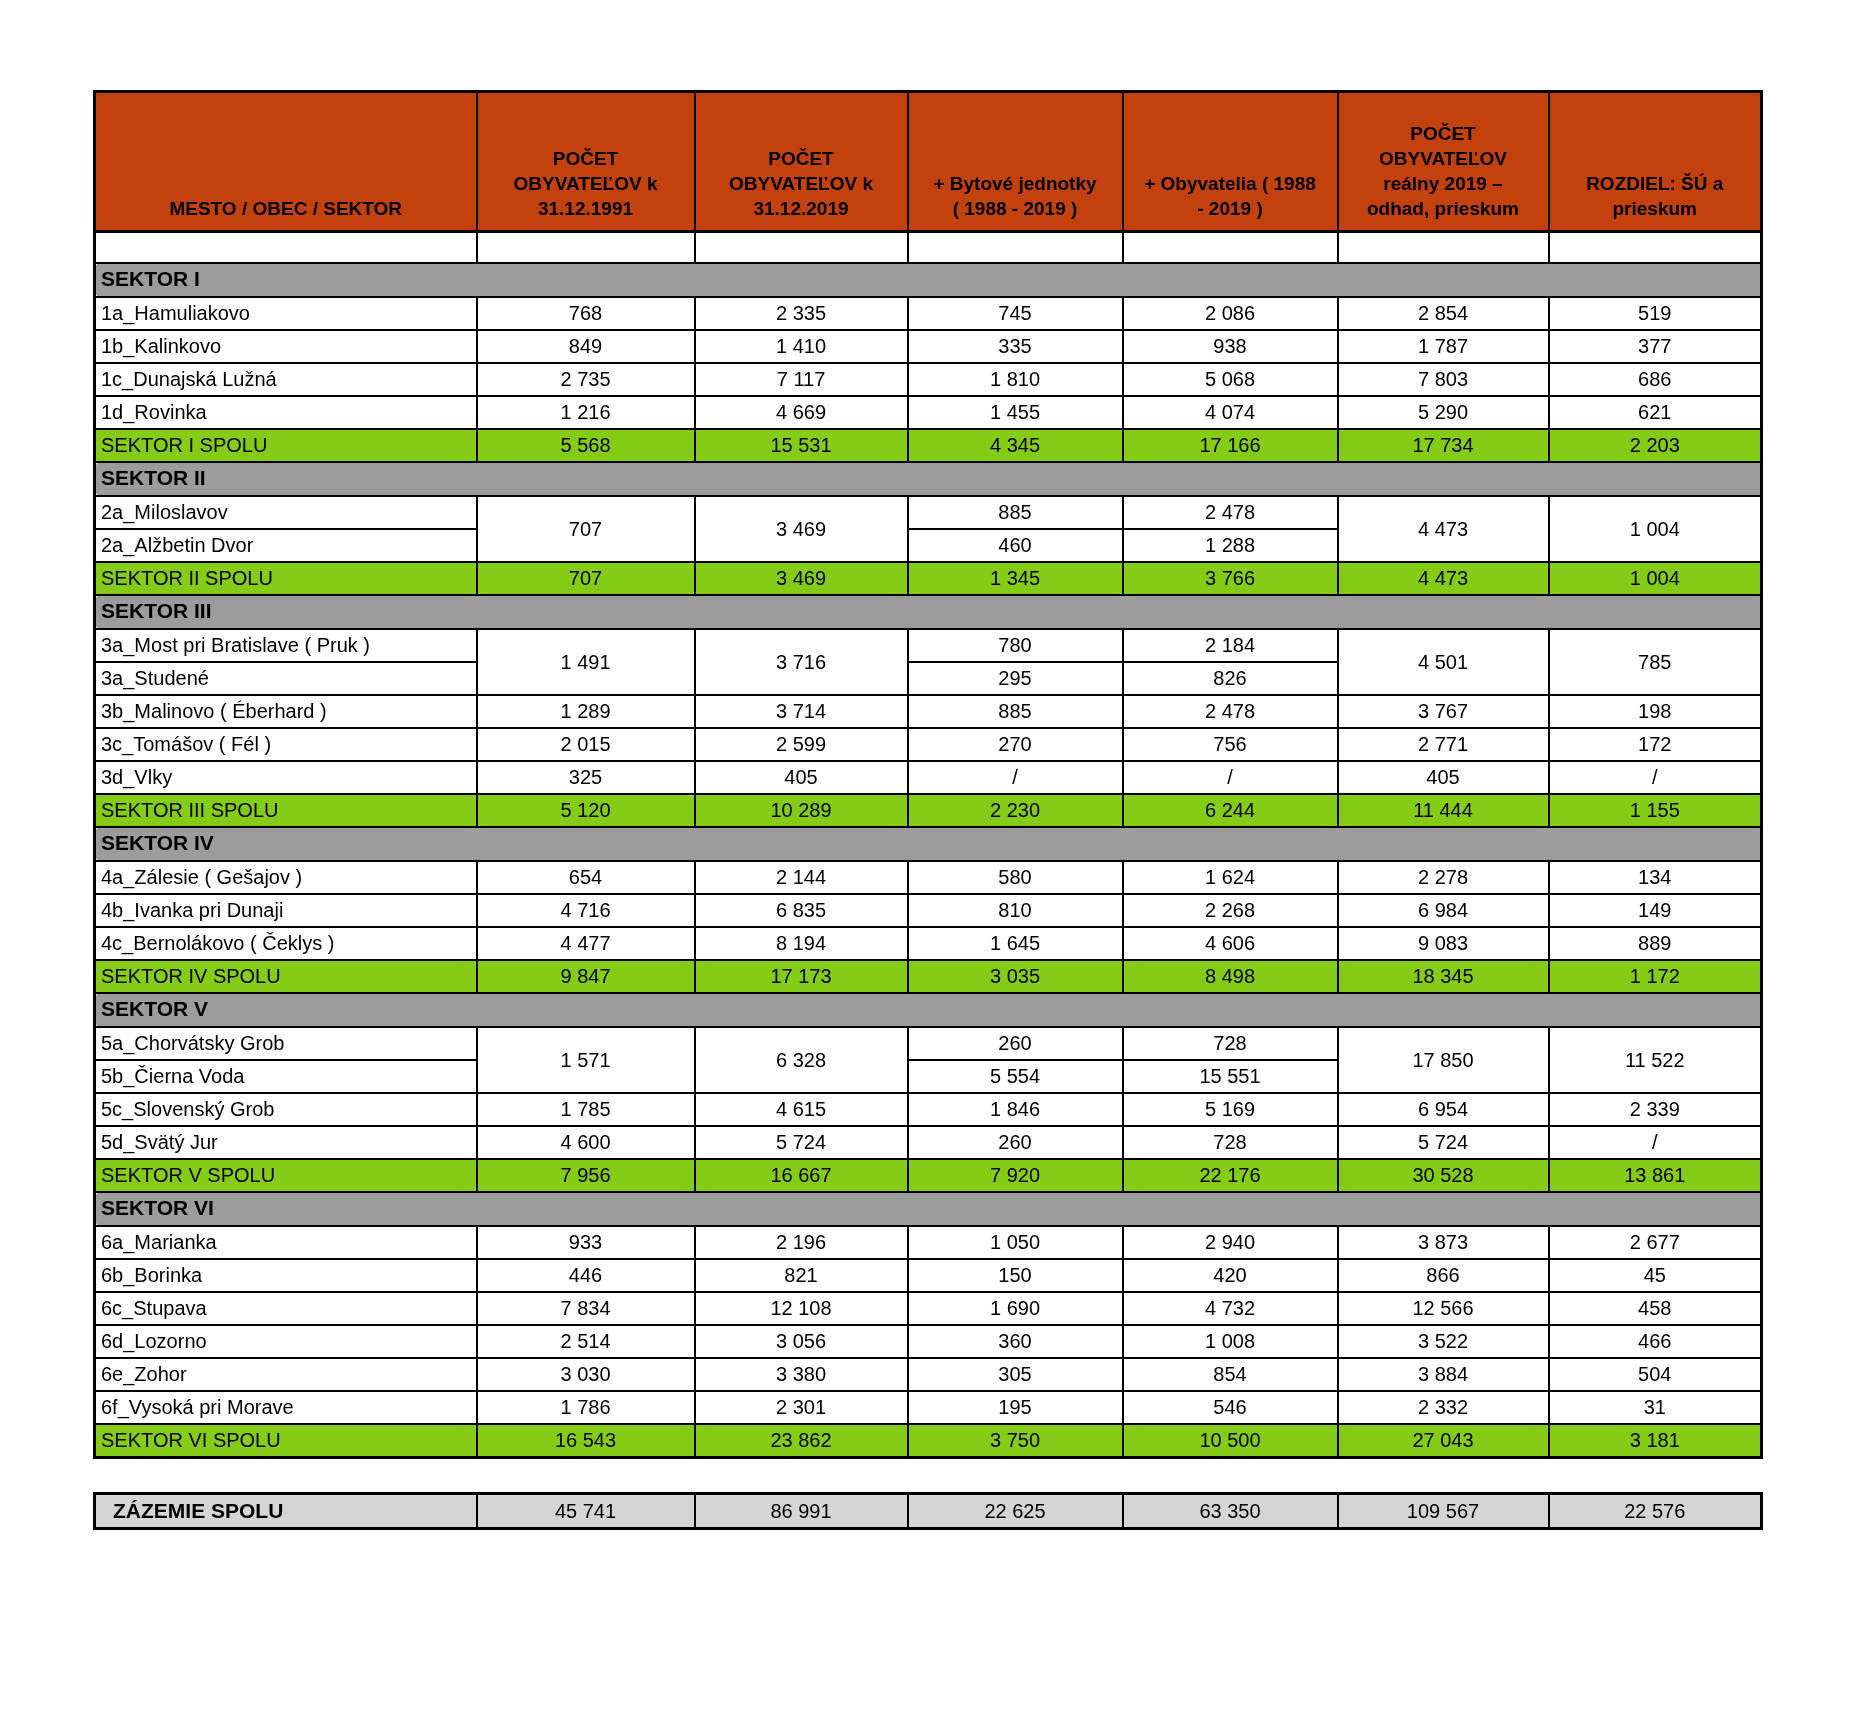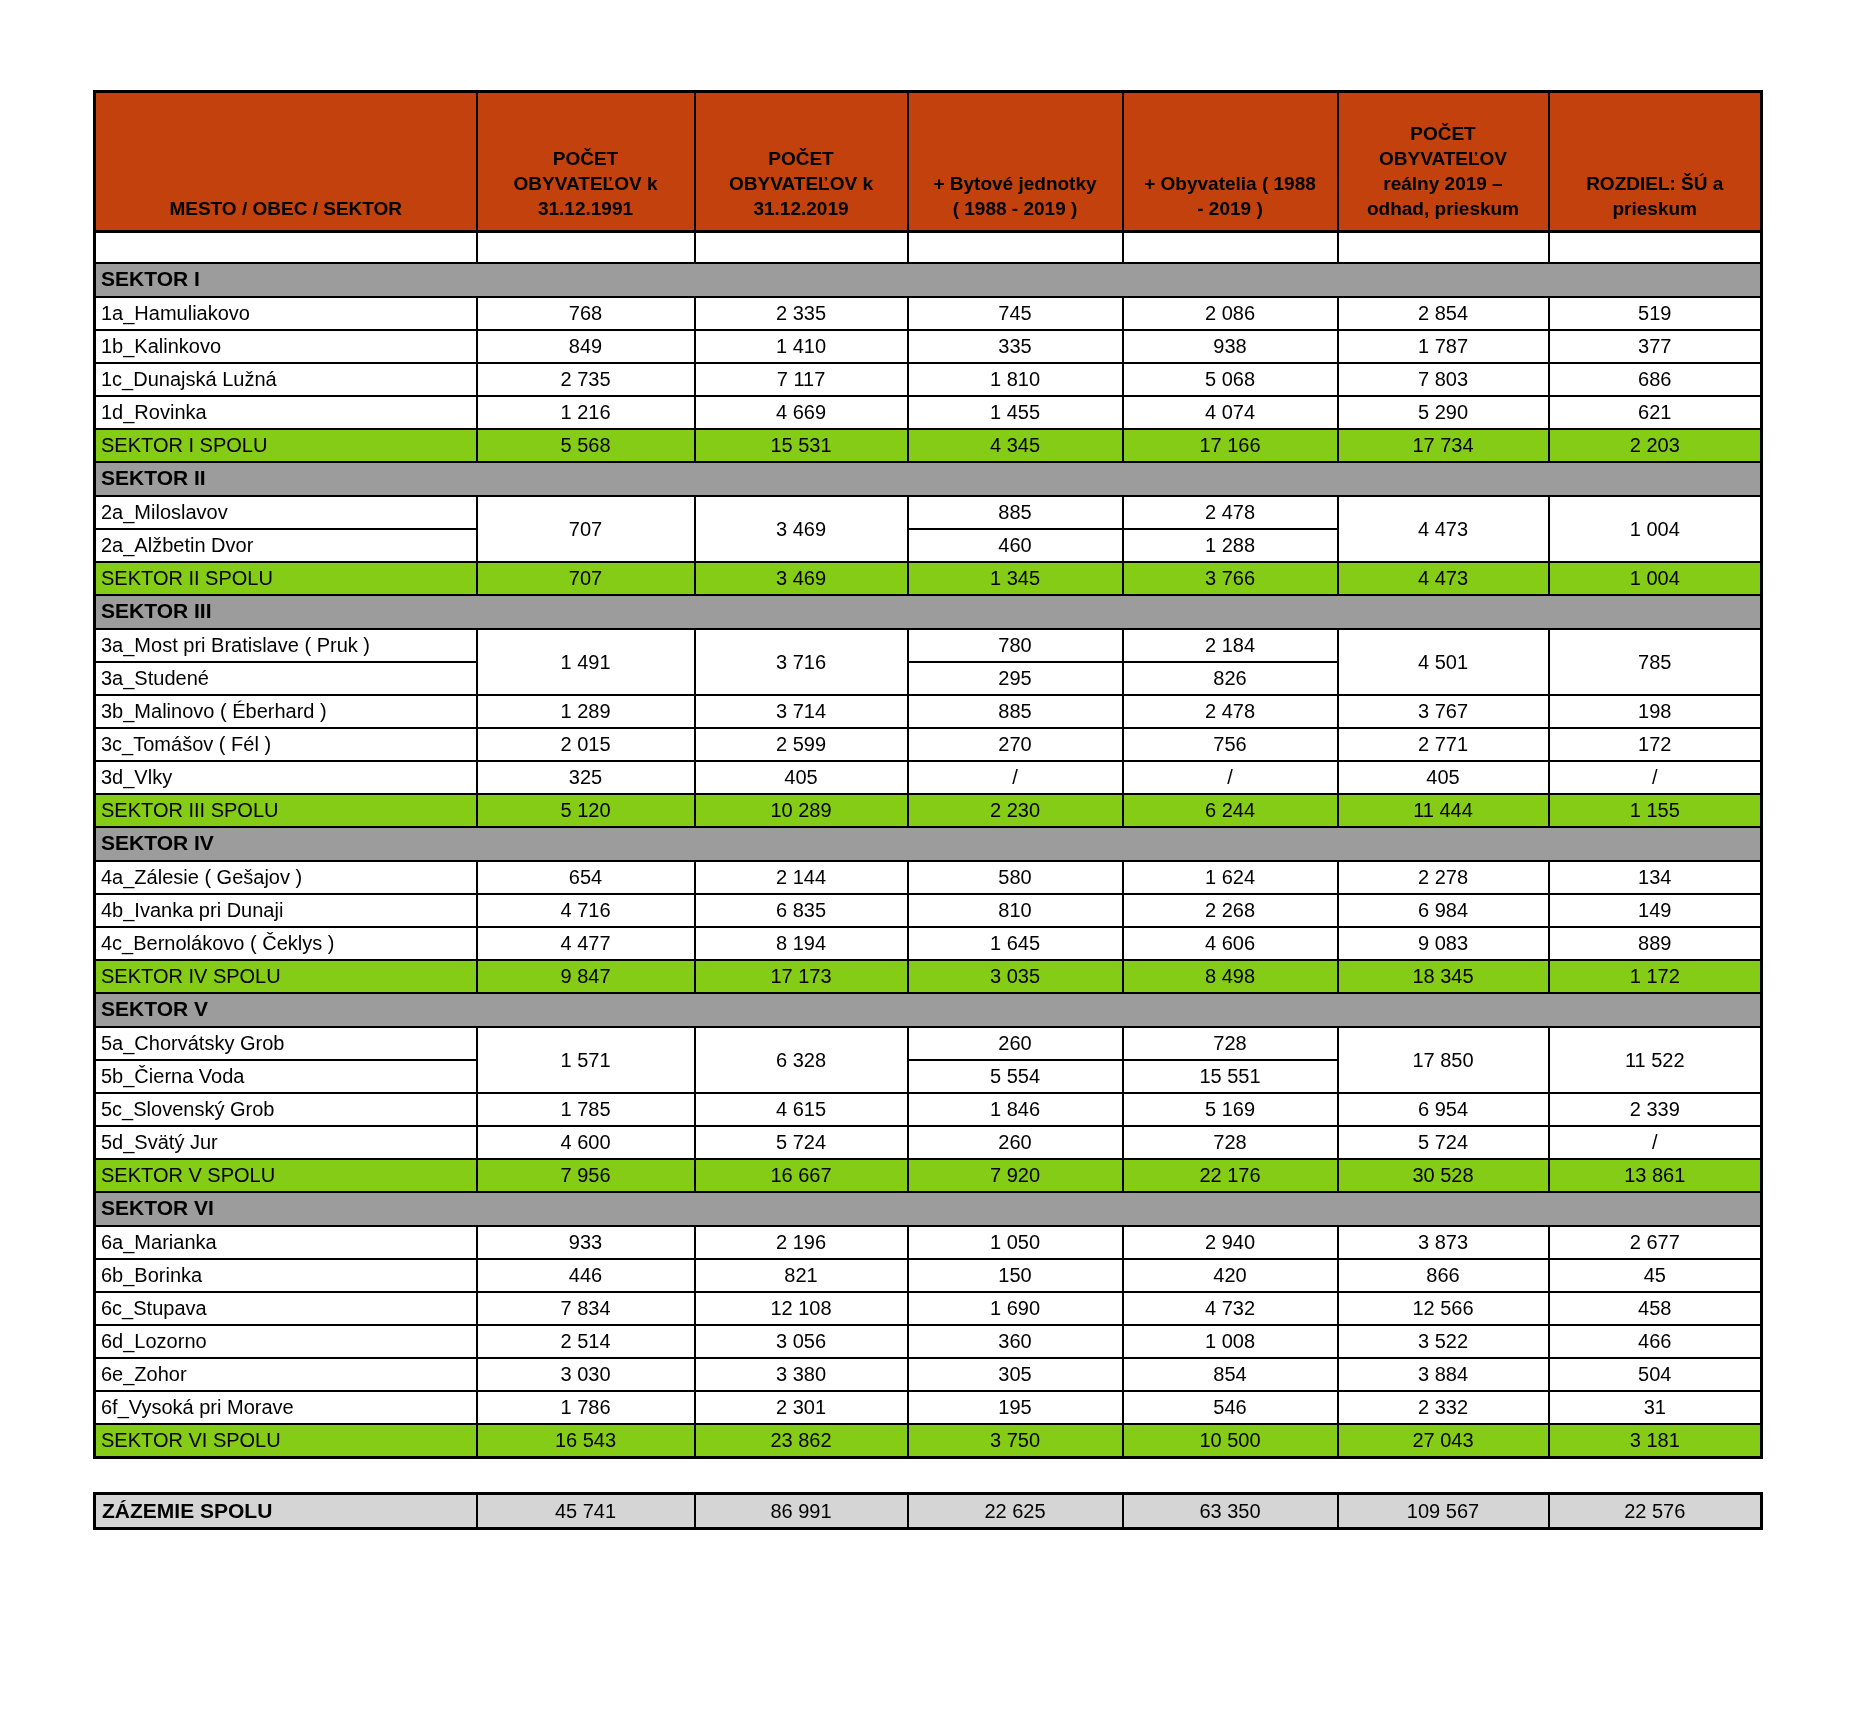--- a/index.html
+++ b/index.html
@@ -18,26 +18,26 @@
     text-align:center;vertical-align:bottom;white-space:pre-line;
     padding:4px 4px 9px 4px;height:124px;
   }
   thead tr{border-bottom:3px solid #000;}
   td{font-size:20px;height:31px;vertical-align:middle;background:#fff;}
   .name-cell{text-align:left;padding:0 4px 0 5px;margin-left:44px;}
   .num-cell{text-align:center;padding:0 2px;}
   .row-empty td{height:29px;}
   .row-section td{
     background:#9c9c9c;font-weight:bold;text-align:left;
-    padding:0 4px 2px 5px;font-size:21px;height:30px;
+    padding:0 4px 2px 5px;font-size:21px;height:30px;border-radius:6px;
   }
   .row-subtotal td{background:#84cc16;}
   .total-table{margin-top:33px;}
   .total-table td{background:#d5d5d5;height:32px;}
-  .total-label{font-weight:bold;font-size:21px;text-align:left;padding:0 4px 0 6px;}
+  .total-label{font-weight:bold;font-size:21px;text-align:left;padding:0 4px 0 17px;}
 </style>
 </head>
 <body>
 
 <div class="table-wrap">
   <table>
     <colgroup>
       <col class="c0">
         <col class="c1">
         <col class="c2">

